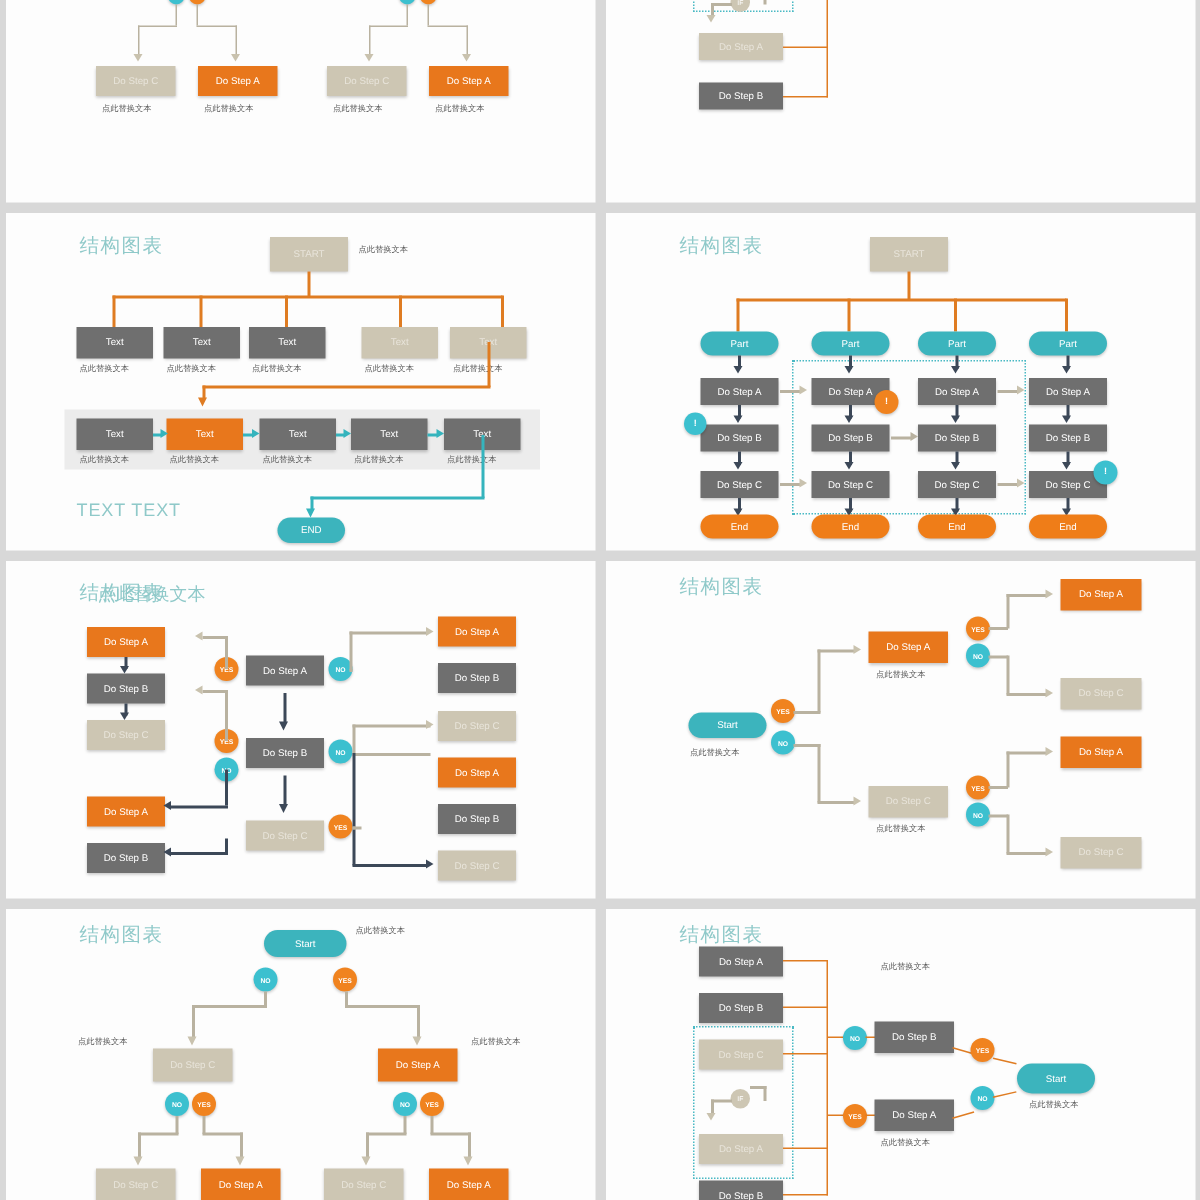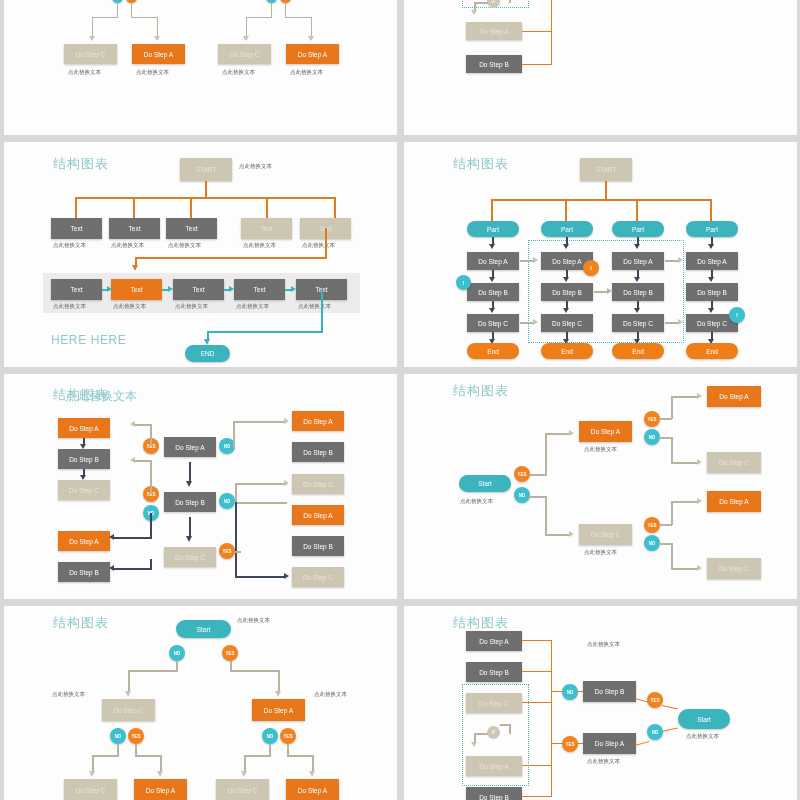--- a/index.html
+++ b/index.html
@@ -197,21 +197,21 @@
     <div class="cap" style="left:109px;top:161px;">点此替换文本</div>
     <div class="cap" style="left:171px;top:161px;">点此替换文本</div>
     <div class="cap" style="left:232px;top:161px;">点此替换文本</div>
     <div class="cap" style="left:294px;top:161px;">点此替换文本</div>
 
     <div class="ln t" style="left:317px;top:148px;width:1.6px;height:42px;"></div>
     <div class="ln t" style="left:203px;top:189px;width:116px;height:1.6px;"></div>
     <div class="ln t" style="left:203px;top:189px;width:1.6px;height:9px;"></div>
     <div class="arr arr-d" style="left:200px;top:197px;border-top:6px solid #35b4bd;"></div>
 
-    <div class="title2" style="left:47px;top:191px;font-size:12px;letter-spacing:.6px;">HERE HERE</div>
+    <div class="title2" style="left:47px;top:191px;font-size:12px;letter-spacing:.6px;">TEXT TEXT</div>
     <div class="box teal" style="left:181px;top:203px;width:45px;height:17px;">END</div>
   </div>
 
   <div class="slide">
     <div class="title" style="left:49px;top:13px;">结构图表</div>
 
     <div class="box beige" style="left:176px;top:16px;width:52px;height:23px;">START</div>
     <div class="ln o" style="left:201px;top:39px;width:1.5px;height:19px;"></div>
     <div class="ln o" style="left:87px;top:57px;width:220px;height:1.5px;"></div>
     <div class="ln o" style="left:87px;top:57px;width:1.5px;height:22px;"></div>

